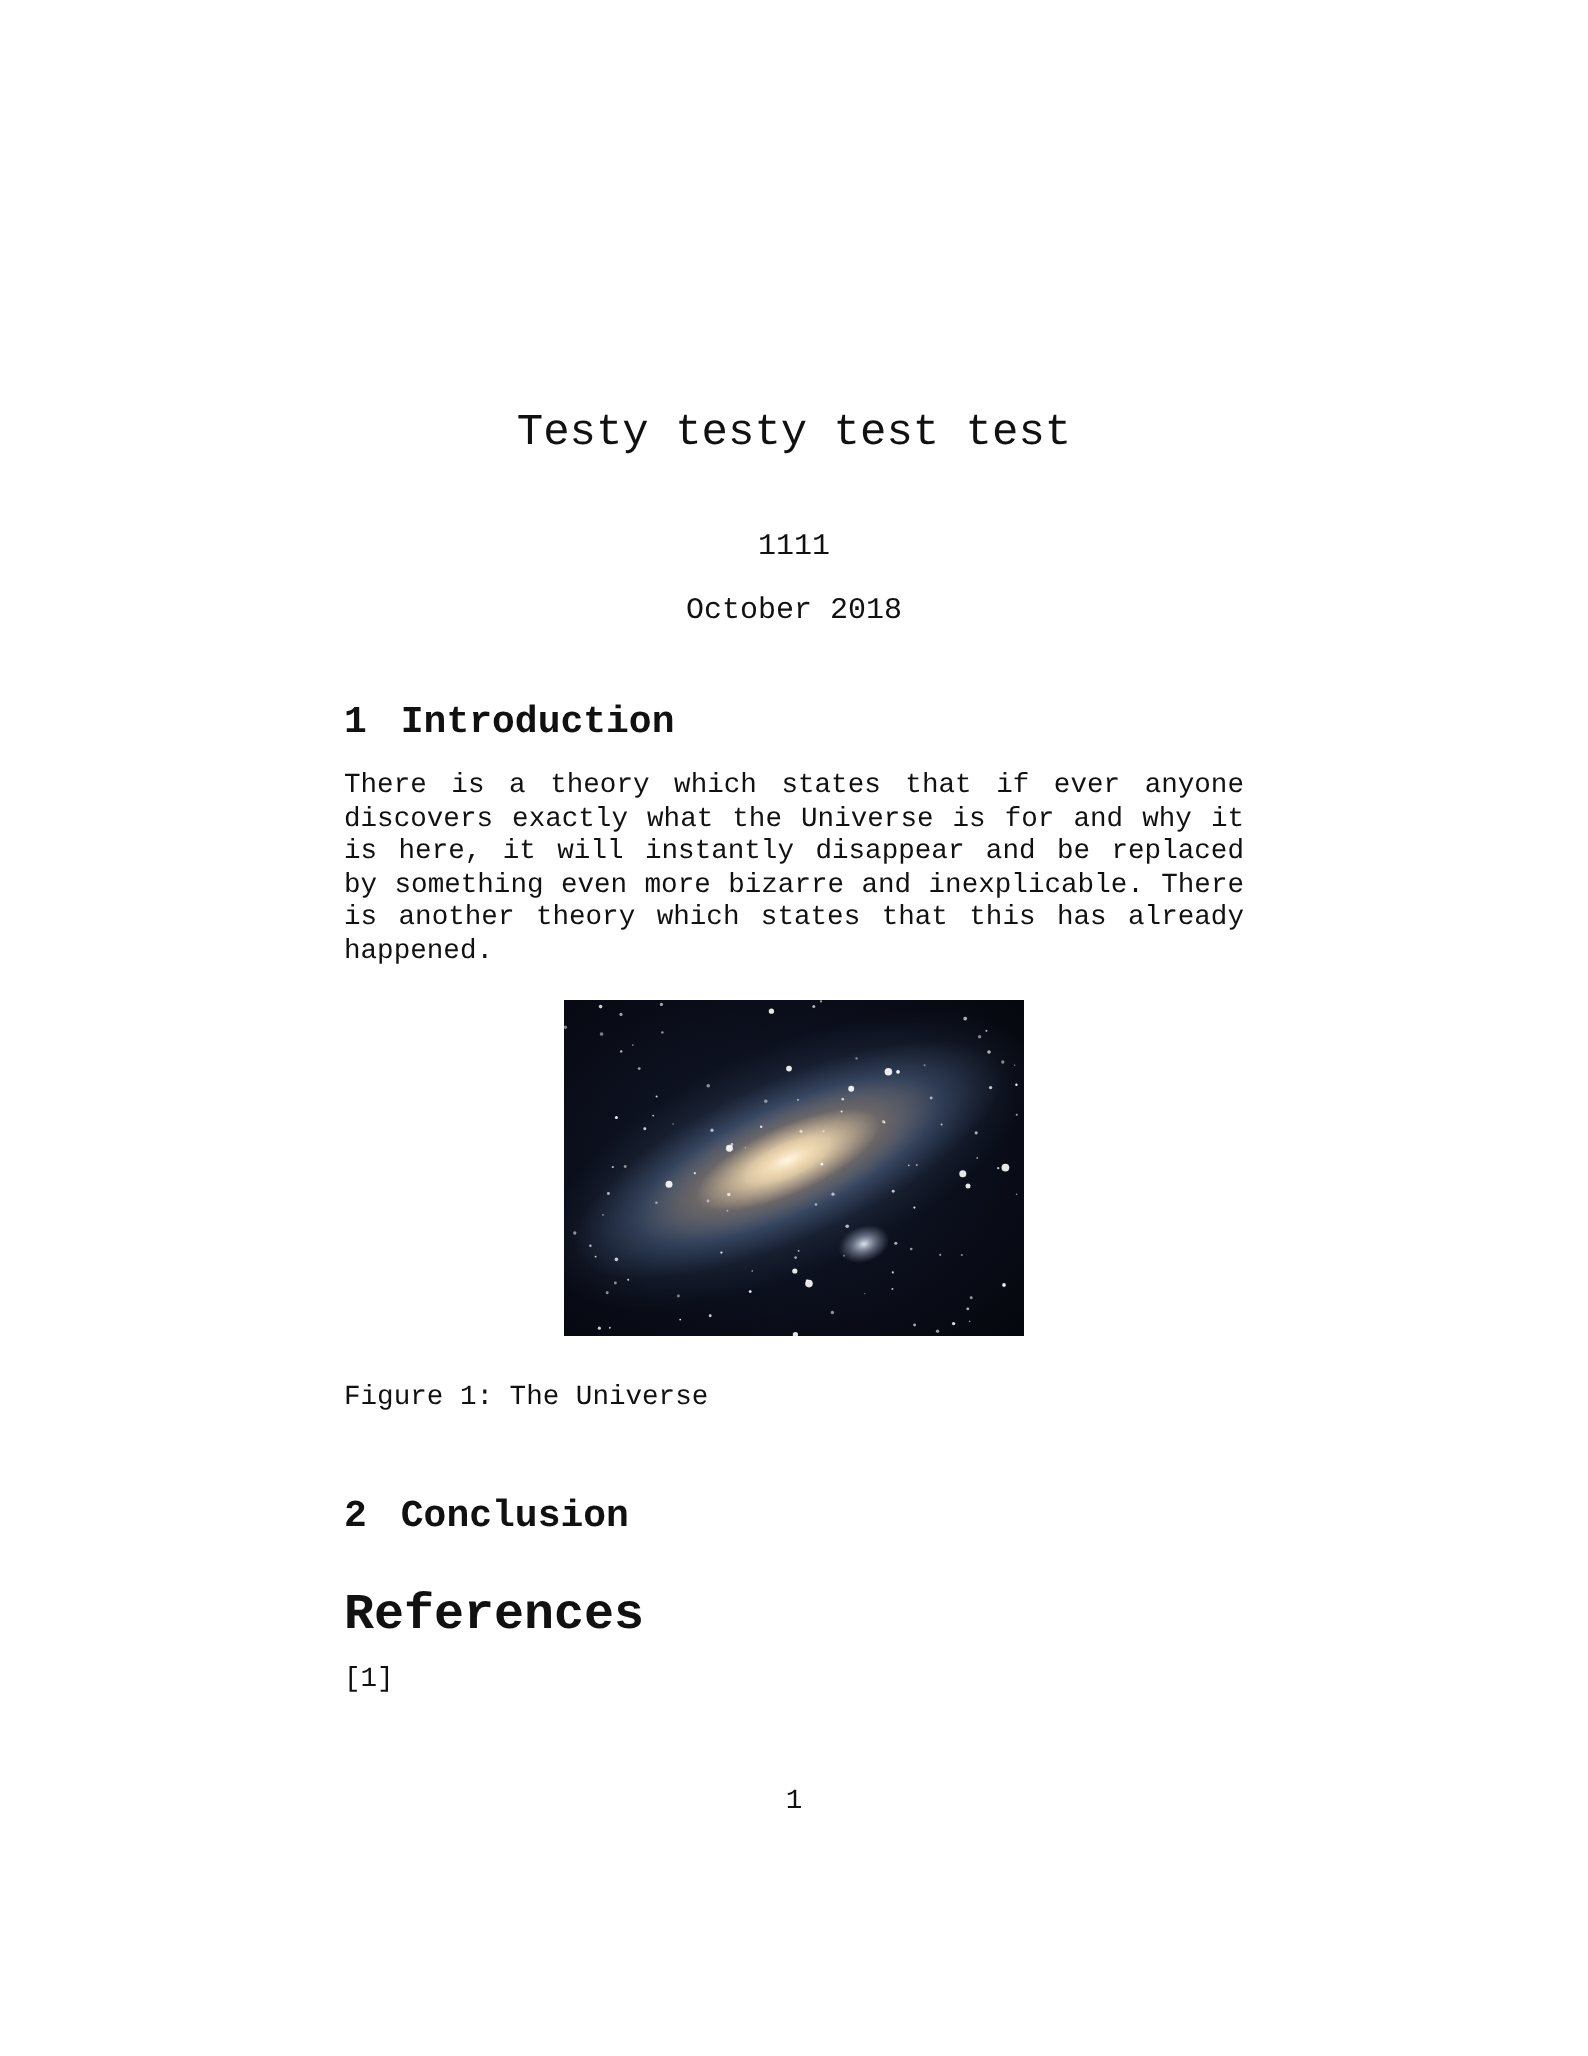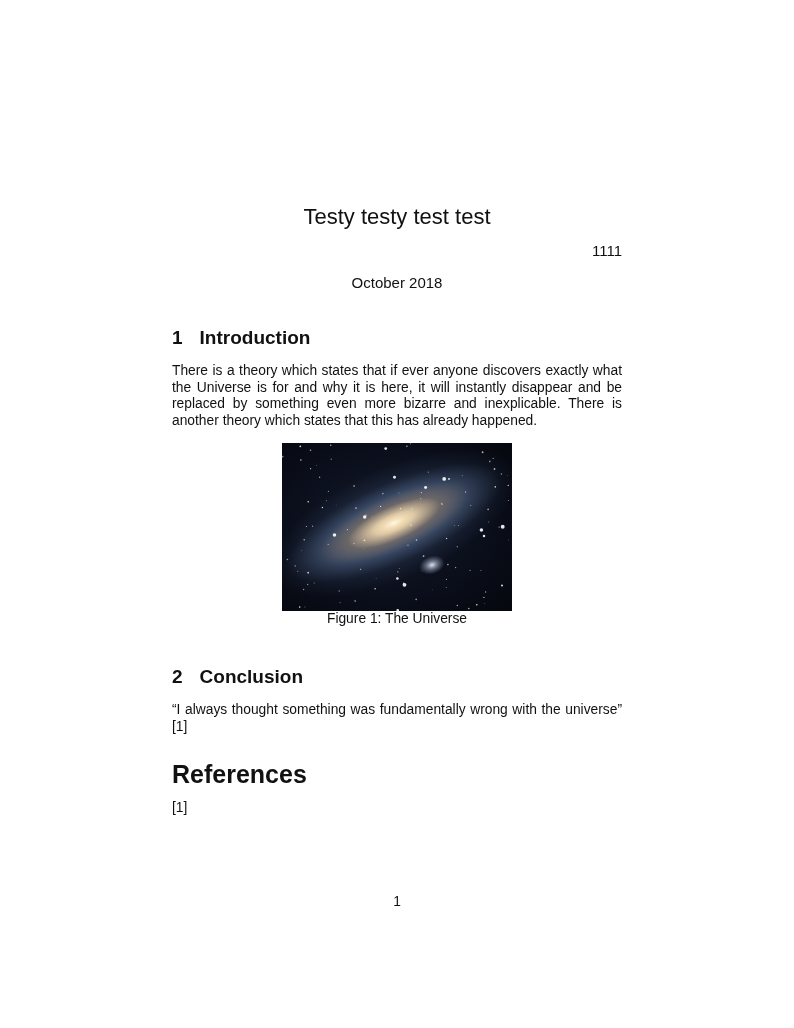--- a/index.html
+++ b/index.html
@@ -7,38 +7,38 @@
     padding: 0;
     background: #ffffff;
   }
   .page {
     position: relative;
     width: 794px;
     height: 1028px;
     margin: 0 auto;
     background: #ffffff;
     color: #111111;
-    font-family: Liberation Sans, sans-serif;
+    font-family: Liberation Mono, monospace;
     overflow: hidden;
   }
   .content {
     width: 450px;
     margin: 0 auto;
     padding-top: 204px;
   }
   .paper-title {
     text-align: center;
     font-size: 22px;
     font-weight: normal;
     margin: 0;
   }
   .paper-author {
-    text-align: right;
+    text-align: center;
     font-size: 15px;
-    margin-top: 12px;
+    margin-top: 36px;
   }
   .paper-date {
     text-align: center;
     font-size: 15px;
     margin-top: 15px;
   }
   .section-heading {
     font-size: 19px;
     font-weight: bold;
     margin: 0;
@@ -59,23 +59,23 @@
     margin-top: 14px;
     text-align: center;
   }
   .galaxy-frame {
     width: 230px;
     height: 168px;
     margin: 0 auto;
     display: block;
   }
   .figure-caption {
-    text-align: center;
-    font-size: 13.8px;
-    margin-top: 0;
+    text-align: left;
+    font-size: 13.8px;
+    margin-top: 24px;
   }
   .section-conclusion { margin-top: 40px; }
   .references-heading {
     font-size: 25px;
     font-weight: bold;
     margin: 0;
     margin-top: 24px;
   }
   .reference-item {
     display: flex;
@@ -272,21 +272,20 @@
           </g>
       </svg>
       <div class="figure-caption">Figure 1: The Universe</div>
     </div>
 
     <div class="section-conclusion">
       <h2 class="section-heading">
         <span class="sec-num">2</span>
         <span>Conclusion</span>
       </h2>
-      <p class="body-par">“I always thought something was fundamentally wrong with the universe” [1]</p>
     </div>
 
     <div>
       <h2 class="references-heading">References</h2>
       <div class="reference-item">
         <span class="ref-marker">[1]</span>
       </div>
     </div>
 
   </div>

